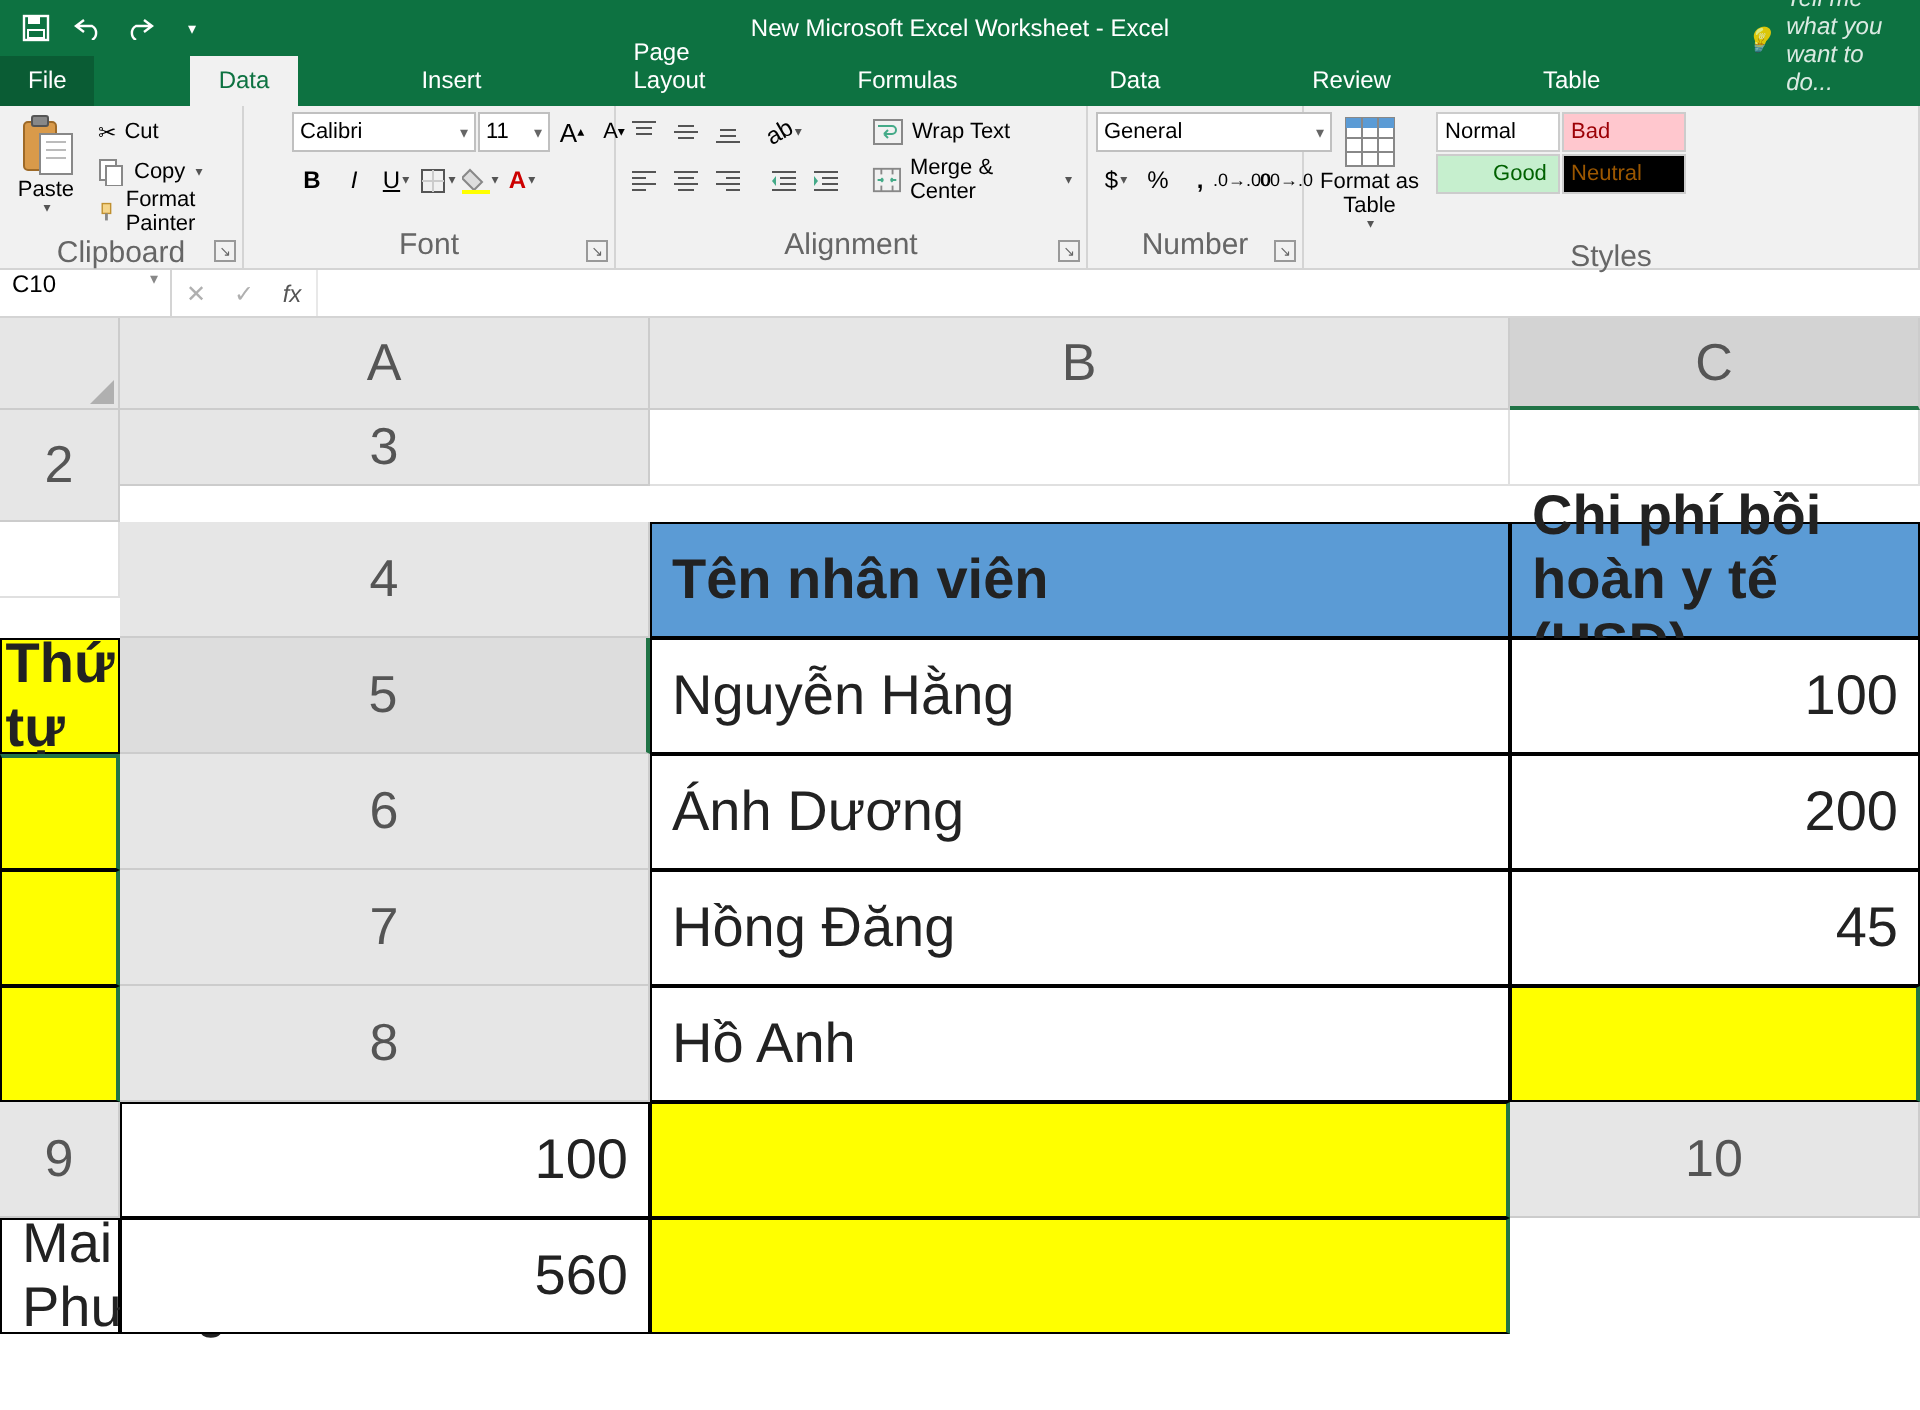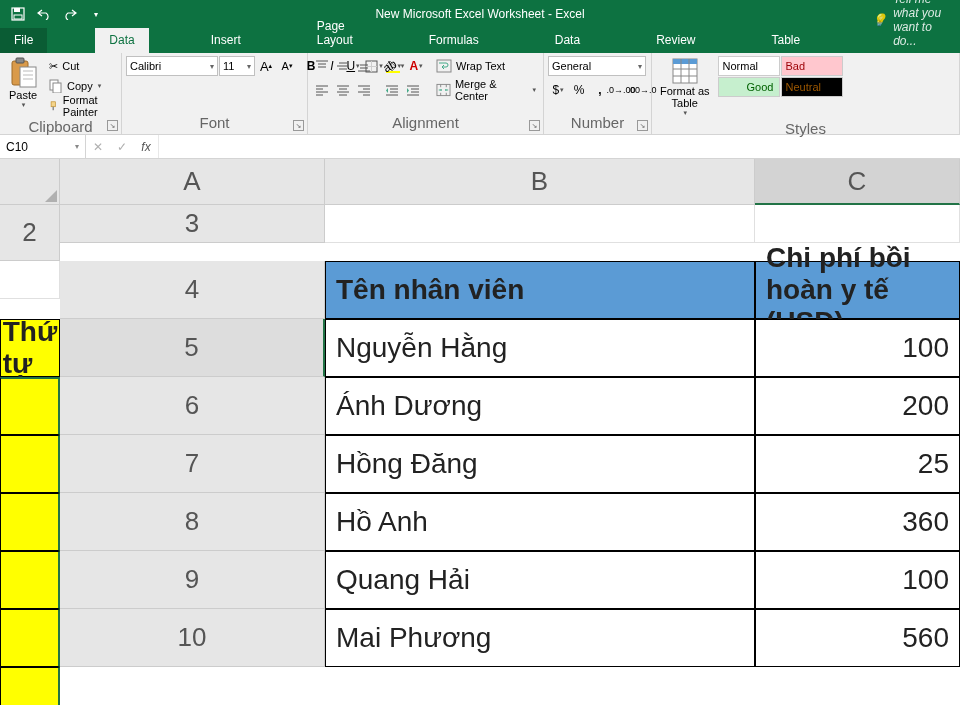--- a/index.html
+++ b/index.html
@@ -36,21 +36,21 @@
 .combo .dd { margin-left: auto; font-size: 8px; color: #666; }
 
 .stylecell { width: 62px; height: 20px; border: 1px solid #ccc; display: flex; align-items: center; padding: 0 4px; font-size: 11px; cursor: pointer; }
 .stylecell.normal { background: #fff; }
 .stylecell.bad { background: #ffc7ce; color: #9c0006; }
 .stylecell.good { background: #c6efce; color: #006100; padding-left: 28px; }
 .stylecell.neutral { background: #000000; color: #9c5700; }
 
 
 .fbar { height: 24px; border-bottom: 1px solid #d4d4d4; display: flex; align-items: stretch; background: #fff; }
-.namebox { width: 86px; border-right: 1px solid #d4d4d4; display: flex; align-items: center; padding: 0 6px; font-size: 12px; }
+.namebox { width: 86px; border-right: 1px solid #d4d4d4; display: flex; padding: 0 6px; font-size: 12px; }
 .namebox .dd { margin-left: auto; font-size: 8px; color: #888; }
 .fxbtns { display: flex; align-items: center; border-right: 1px solid #e8e8e8; }
 .fxbtns .b { width: 24px; display: flex; align-items: center; justify-content: center; color: #b0b0b0; font-size: 12px; cursor: pointer; }
 .fxinput { flex: 1; display: flex; align-items: center; padding: 0 6px; font-size: 12px; }
 
 
 .sheet { display: grid; grid-template-columns: 60px 265px 430px 205px; }
 .corner { background: #e6e6e6; border-right: 1px solid #ccc; border-bottom: 1px solid #ccc; height: 46px; position: relative; }
 .corner::after { content: ''; position: absolute; right: 2px; bottom: 2px; width: 0; height: 0; border-left: 12px solid transparent; border-bottom: 12px solid #b0b0b0; }
 .colhdr { background: #e6e6e6; border-right: 1px solid #ccc; border-bottom: 1px solid #ccc; display: flex; align-items: center; justify-content: center; font-size: 26px; color: #555; height: 46px; cursor: pointer; }
@@ -157,21 +157,21 @@
           </div>
       </div>
     </div>
     <div class="group-label">
         <span>Clipboard</span>
       </div>
     <div class="dlg-launcher">↘</div>
   </div>
 
   <div class="group" style="width:186px">
-    <div class="group-body" style="flex-direction:row;gap:4px;">
+    <div class="group-body" style="flex-direction:column;gap:4px;margin-left:20px;">
       <div class="row">
         <div class="combo" style="width:92px">
             <span>Calibri</span>
             <span class="dd">▾</span>
           </div>
         <div class="combo" style="width:36px">
             <span>11</span>
             <span class="dd">▾</span>
           </div>
         <div class="iconbtn" style="font-size:13px;">A<sup style="font-size:7px">▴</sup></div>
@@ -315,21 +315,21 @@
       </div>
     </div>
     <div class="group-label">
         <span>Alignment</span>
       </div>
     <div class="dlg-launcher">↘</div>
   </div>
 
   <div class="group" style="width:108px">
     <div class="group-body" style="flex-direction:column;gap:4px;">
-      <div class="combo" style="width:98px">
+      <div class="combo" style="width:118px">
           <span>General</span>
           <span class="dd">▾</span>
         </div>
       <div class="row">
         <div class="iconbtn">$<span class="dd-arrow">▾</span></div>
         <div class="iconbtn">%</div>
         <div class="iconbtn">
             <b>,</b>
           </div>
         <div class="iconbtn" style="font-size:9px;">.0→.00</div>
@@ -408,30 +408,28 @@
   <div class="cell datacell num rh">100</div>
   <div class="cell datacell yellow first rh"></div>
 
   <div class="rowhdr rh">6</div>
   <div class="cell datacell rh">Ánh Dương</div>
   <div class="cell datacell num rh">200</div>
   <div class="cell datacell yellow rh"></div>
 
   <div class="rowhdr rh">7</div>
   <div class="cell datacell rh">Hồng Đăng</div>
-  <div class="cell datacell num rh">25</div>
+  <div class="cell datacell num rh">45</div>
   <div class="cell datacell yellow rh"></div>
 
   <div class="rowhdr rh">8</div>
   <div class="cell datacell rh">Hồ Anh</div>
-  <div class="cell datacell num rh">360</div>
   <div class="cell datacell yellow rh"></div>
 
   <div class="rowhdr rh">9</div>
-  <div class="cell datacell rh">Quang Hải</div>
   <div class="cell datacell num rh">100</div>
   <div class="cell datacell yellow rh"></div>
 
   <div class="rowhdr rh">10</div>
   <div class="cell datacell rh">Mai Phương</div>
   <div class="cell datacell num rh">560</div>
   <div class="cell datacell yellow rh"></div>
 </div>
 
 </body></html>

